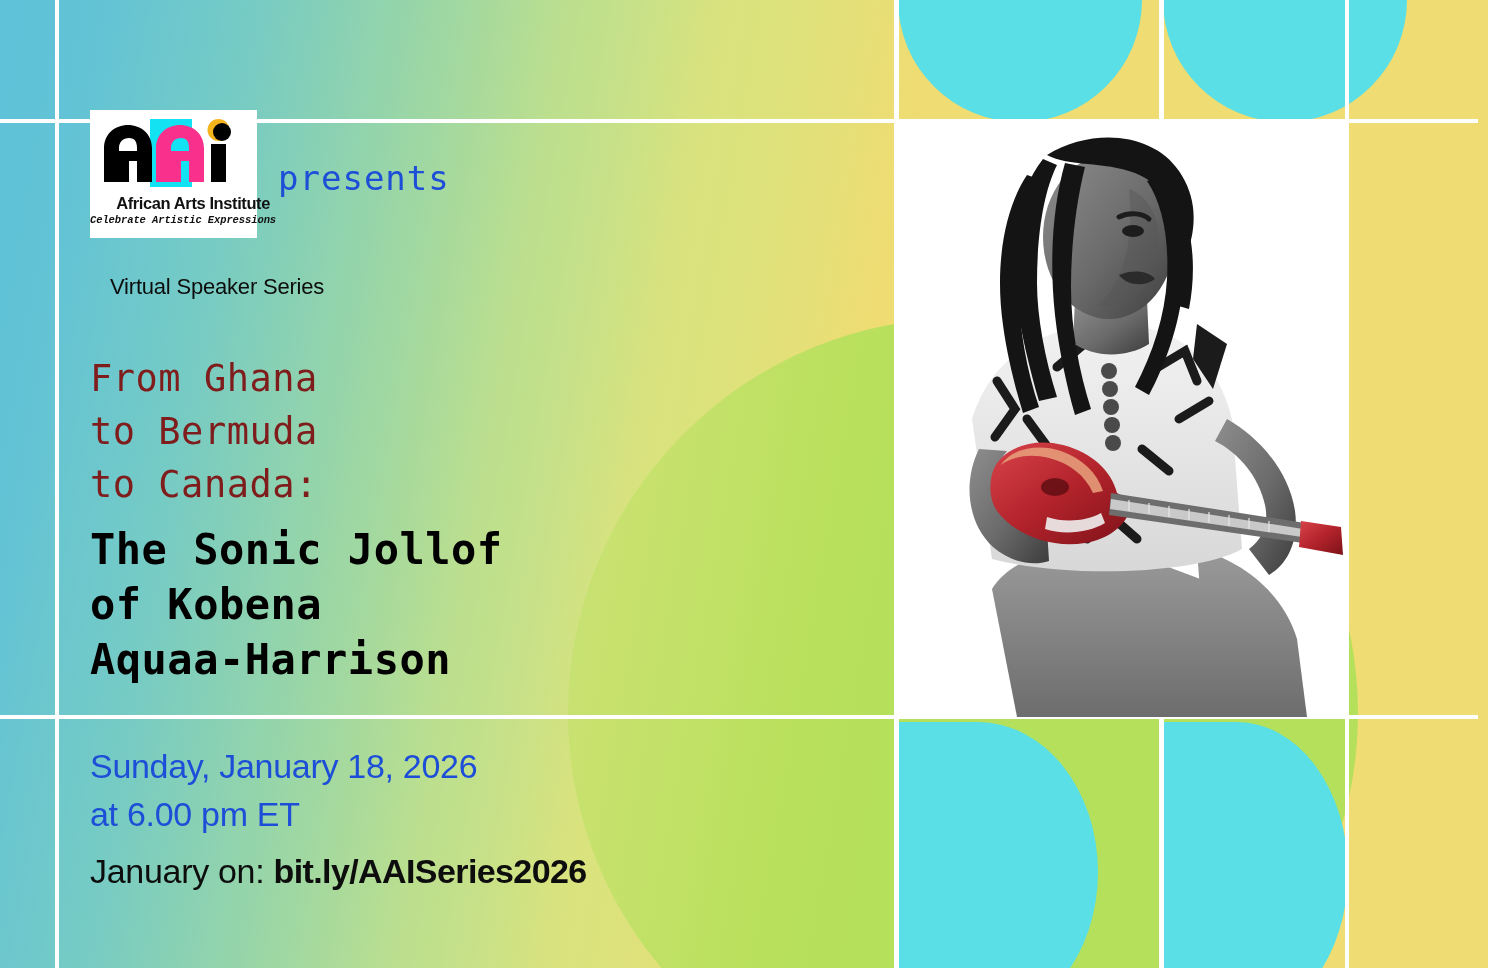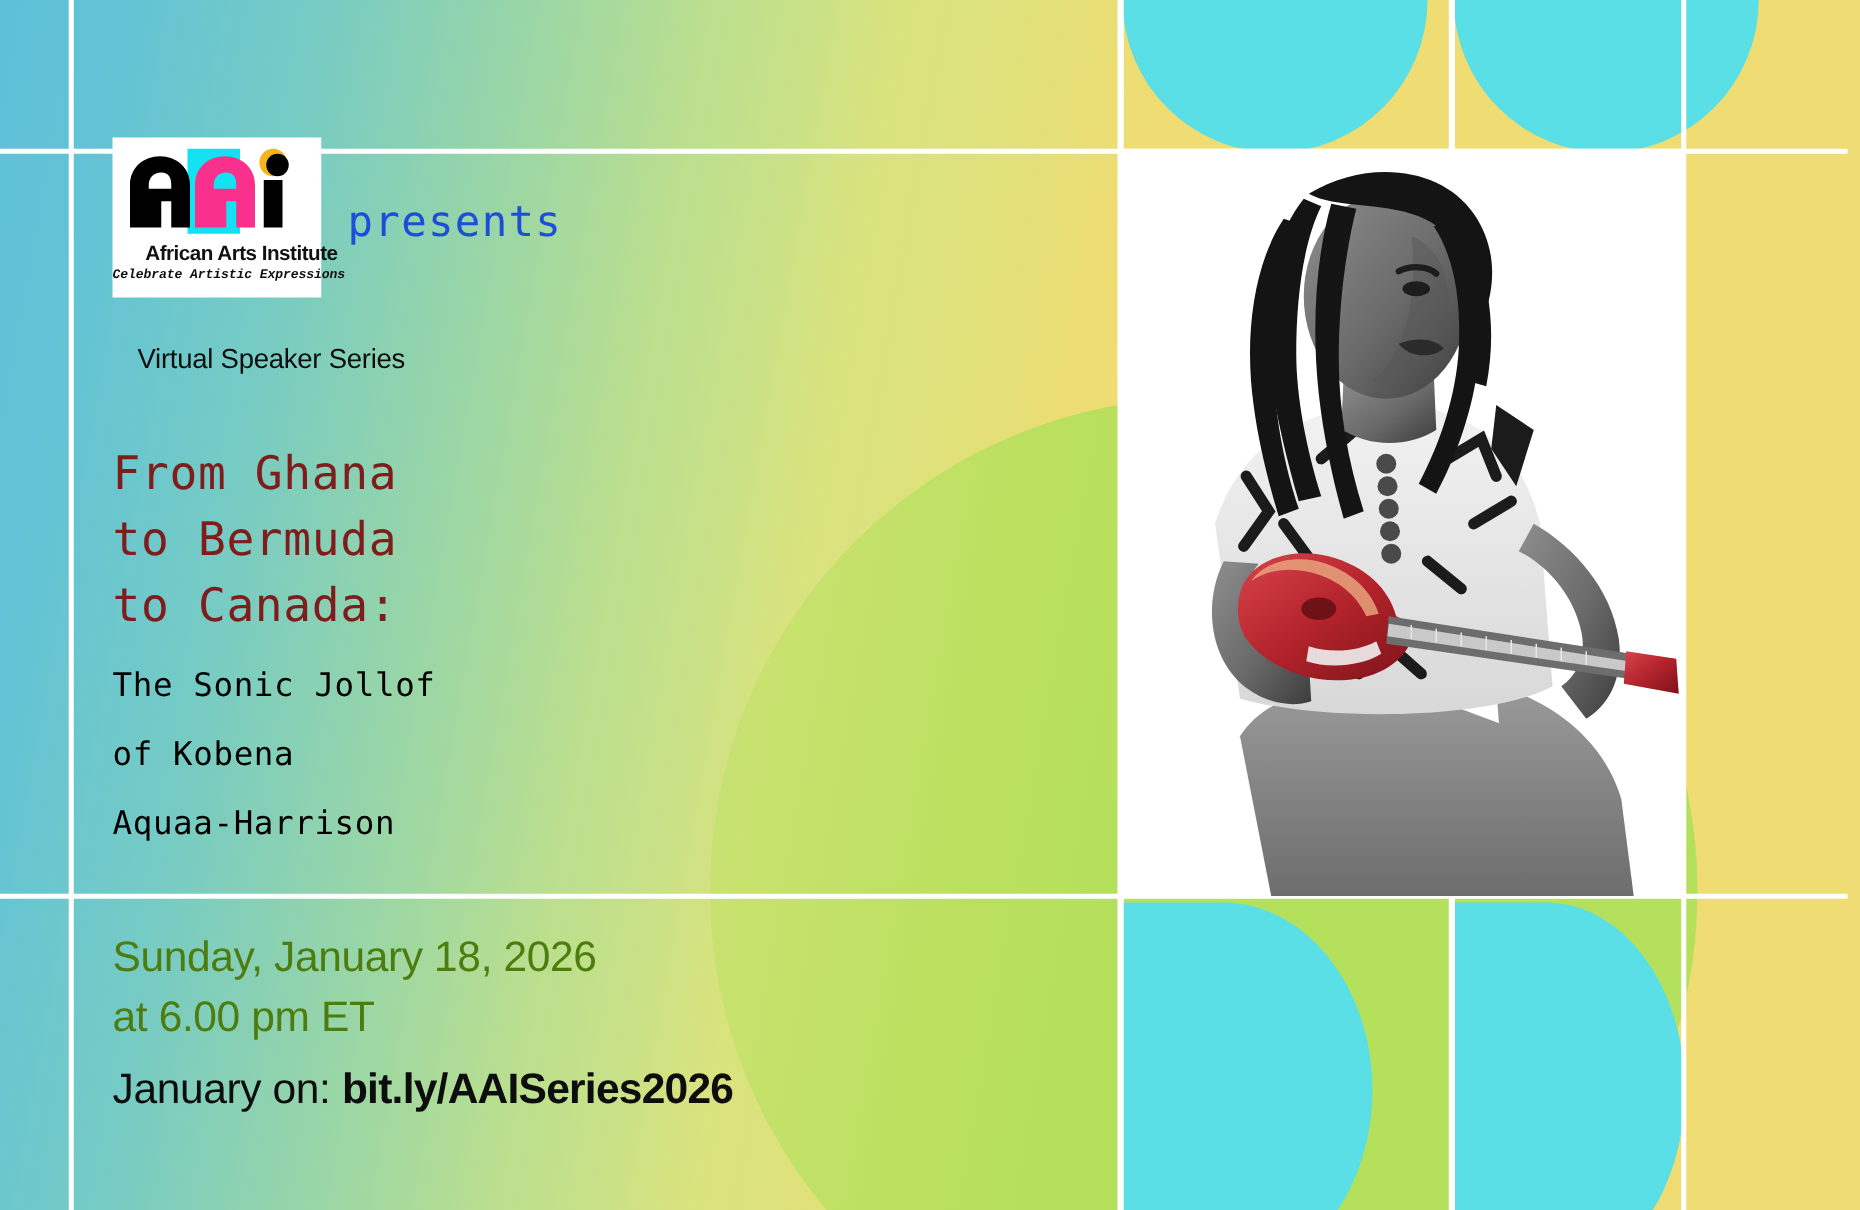--- a/index.html
+++ b/index.html
@@ -170,35 +170,35 @@
     font-size: 37px;
     line-height: 53px;
     letter-spacing: 0.5px;
     color: #7f1d1d;
     white-space: pre-line;
   }
 
   #talk-title {
     left: 90px; top: 522px;
     font-family: "DejaVu Sans Mono", monospace;
-    font-weight: 400;
-    font-size: 26px;
+    font-weight: 700;
+    font-size: 42px;
     line-height: 55px;
     letter-spacing: 0.5px;
     color: #000000;
     white-space: pre-line;
   }
 
   #event-when {
     left: 90px; top: 742px;
     font-family: "Liberation Sans", sans-serif;
     font-size: 34px;
     line-height: 48px;
     letter-spacing: -0.3px;
-    color: #4d7c0f;
+    color: #1d4ed8;
     white-space: pre-line;
   }
 
   #register-row {
     left: 90px; top: 852px;
     font-family: "Liberation Sans", sans-serif;
     font-size: 34px;
     letter-spacing: -0.3px;
     color: #0d0d0d;
     white-space: nowrap;

